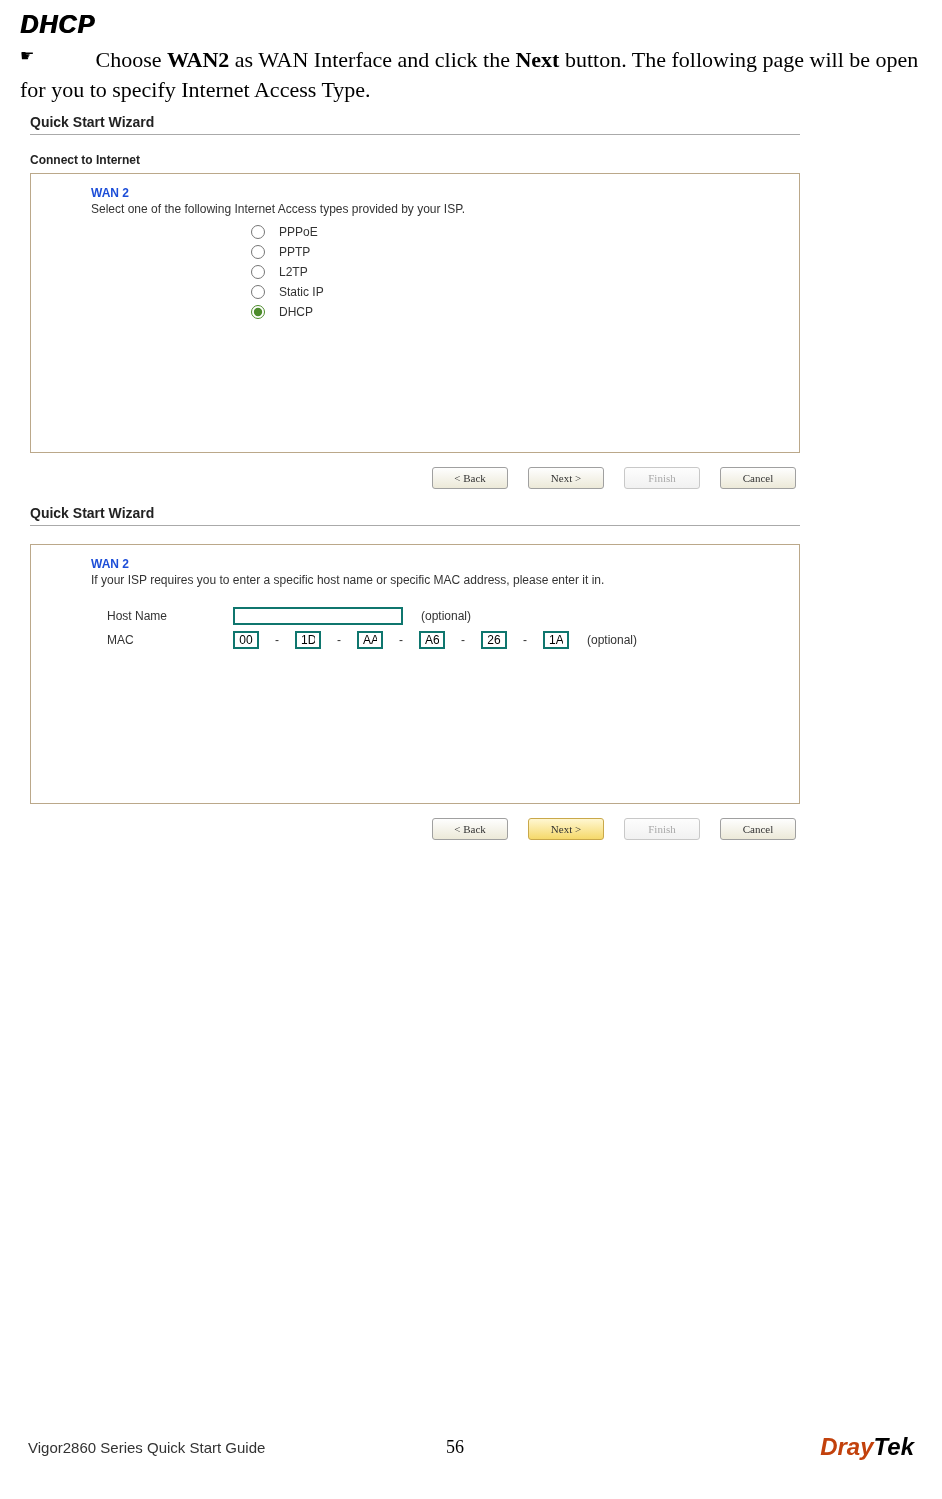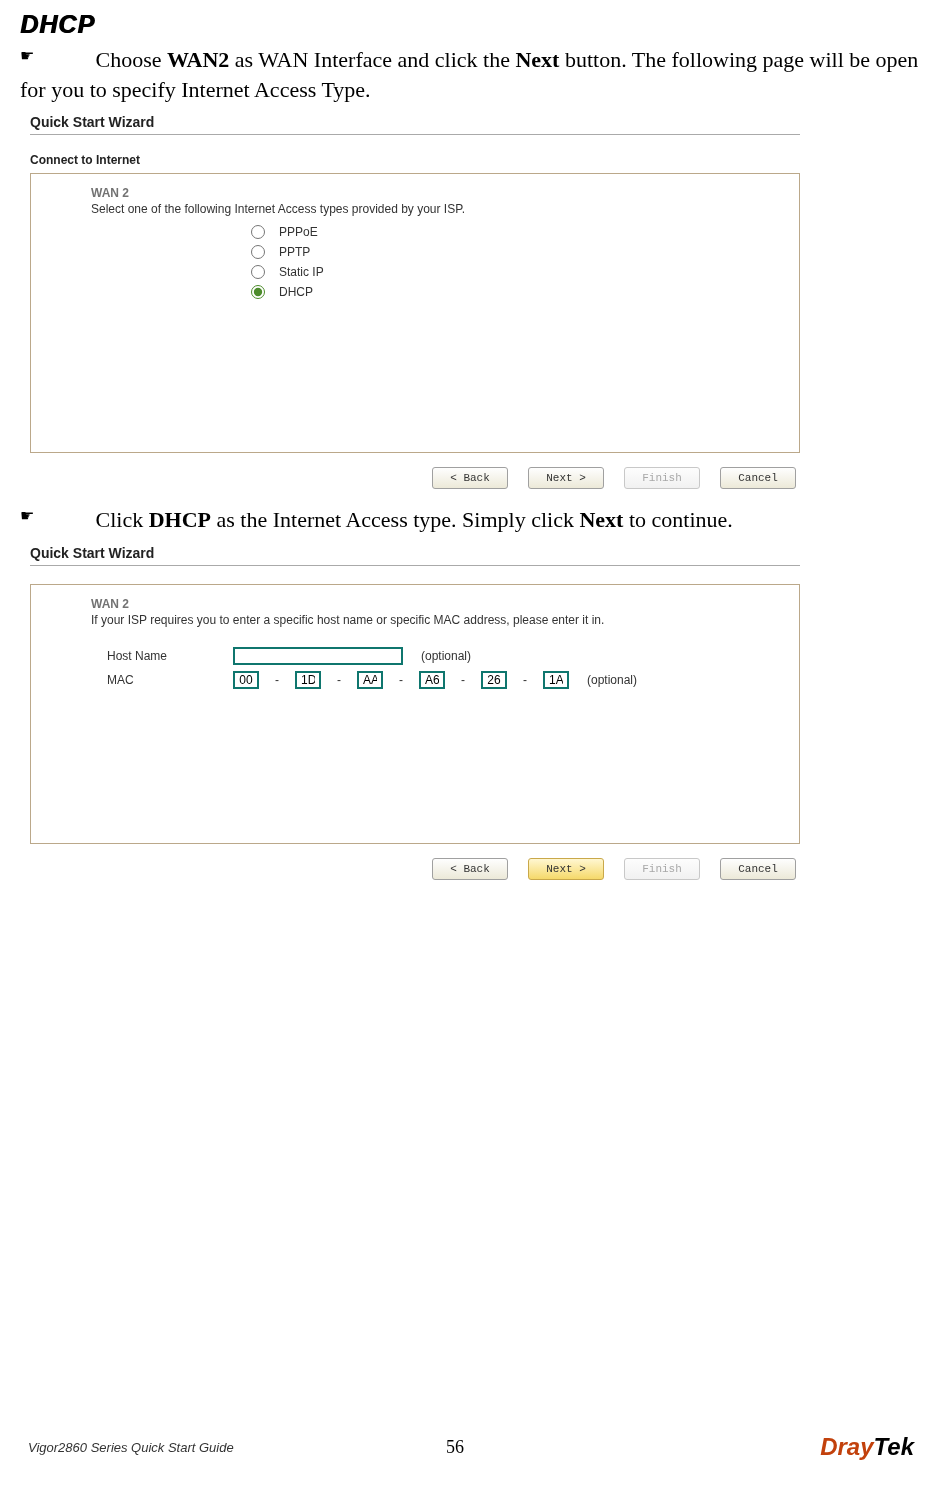--- a/index.html
+++ b/index.html
@@ -67,21 +67,21 @@
     margin-bottom: 6px;
   }
   .panel {
     border: 1px solid #bba88a;
     background: #fff;
     padding: 12px 14px 14px 60px;
     height: 280px;
   }
   .wan-label {
     font-weight: bold;
-    color: #737373;
+    color: #1d4ed8;
     margin-bottom: 2px;
   }
   .panel-inner {
     margin-top: 2px;
   }
   .radio-group {
     margin-top: 6px;
     margin-left: 160px;
   }
   .radio-row {
@@ -99,21 +99,21 @@
     accent-color: #4c8b2b;
   }
   .button-row {
     display: flex;
     justify-content: flex-end;
     gap: 20px;
     margin-top: 14px;
     padding-right: 4px;
   }
   button.wiz-btn {
-    font-family: Liberation Mono, monospace;
+    font-family: Liberation Serif, serif;
     font-size: 11px;
     color: #333;
     background: linear-gradient(#fefefe,#ece9d8);
     border: 1px solid #a0a0a0;
     border-radius: 3px;
     width: 76px;
     height: 22px;
     cursor: pointer;
   }
   button.wiz-btn.primary {
@@ -159,22 +159,21 @@
     bottom: 38px;
     left: 0;
     width: 942px;
     display: flex;
     justify-content: space-between;
     align-items: center;
     padding: 0 28px 0 28px;
   }
   .footer-left {
     font-family: Arial, sans-serif;
-    font-style: italic;
-    font-size: 13px;
+    font-size: 15px;
     color: #333;
   }
   .footer-center {
     position: absolute;
     left: 0;
     width: 910px;
     text-align: center;
     font-family: "Times New Roman", serif;
     font-size: 18px;
     color: #000;
@@ -211,40 +210,40 @@
         <label class="radio-row">
           <input type="radio" name="iat" style="">
           <span>PPPoE</span>
         </label>
         <label class="radio-row">
           <input type="radio" name="iat" style="">
           <span>PPTP</span>
         </label>
         <label class="radio-row">
           <input type="radio" name="iat" style="">
+          <span>L2TP</span>
+        </label>
+        <label class="radio-row">
+          <input type="radio" name="iat" style="">
           <span>Static IP</span>
         </label>
         <label class="radio-row">
           <input type="radio" name="iat" checked="" style="">
           <span>DHCP</span>
         </label>
       </div>
     </div>
     <div class="button-row">
       <button class="wiz-btn">&lt; Back</button>
       <button class="wiz-btn">Next &gt;</button>
       <button class="wiz-btn" disabled="">Finish</button>
       <button class="wiz-btn">Cancel</button>
     </div>
   </div>
 
-  <p class="instr">
-    <span class="num">☛&nbsp;</span>
-    <span>Click </span><strong>DHCP</strong><span> as the Internet Access type. Simply click </span><strong>Next</strong><span> to continue.</span>
-  </p>
 
   <div class="wizard">
     <div class="wizard-title">Quick Start Wizard</div>
     <hr class="wizard-hr">
     <div class="panel2">
       <div class="wan-label">WAN 2</div>
       <div class="panel-inner" style="width:620px">If your ISP requires you to enter a specific host name or specific MAC address, please enter it in.</div>
 
       <div style="height:14px"></div>
 

